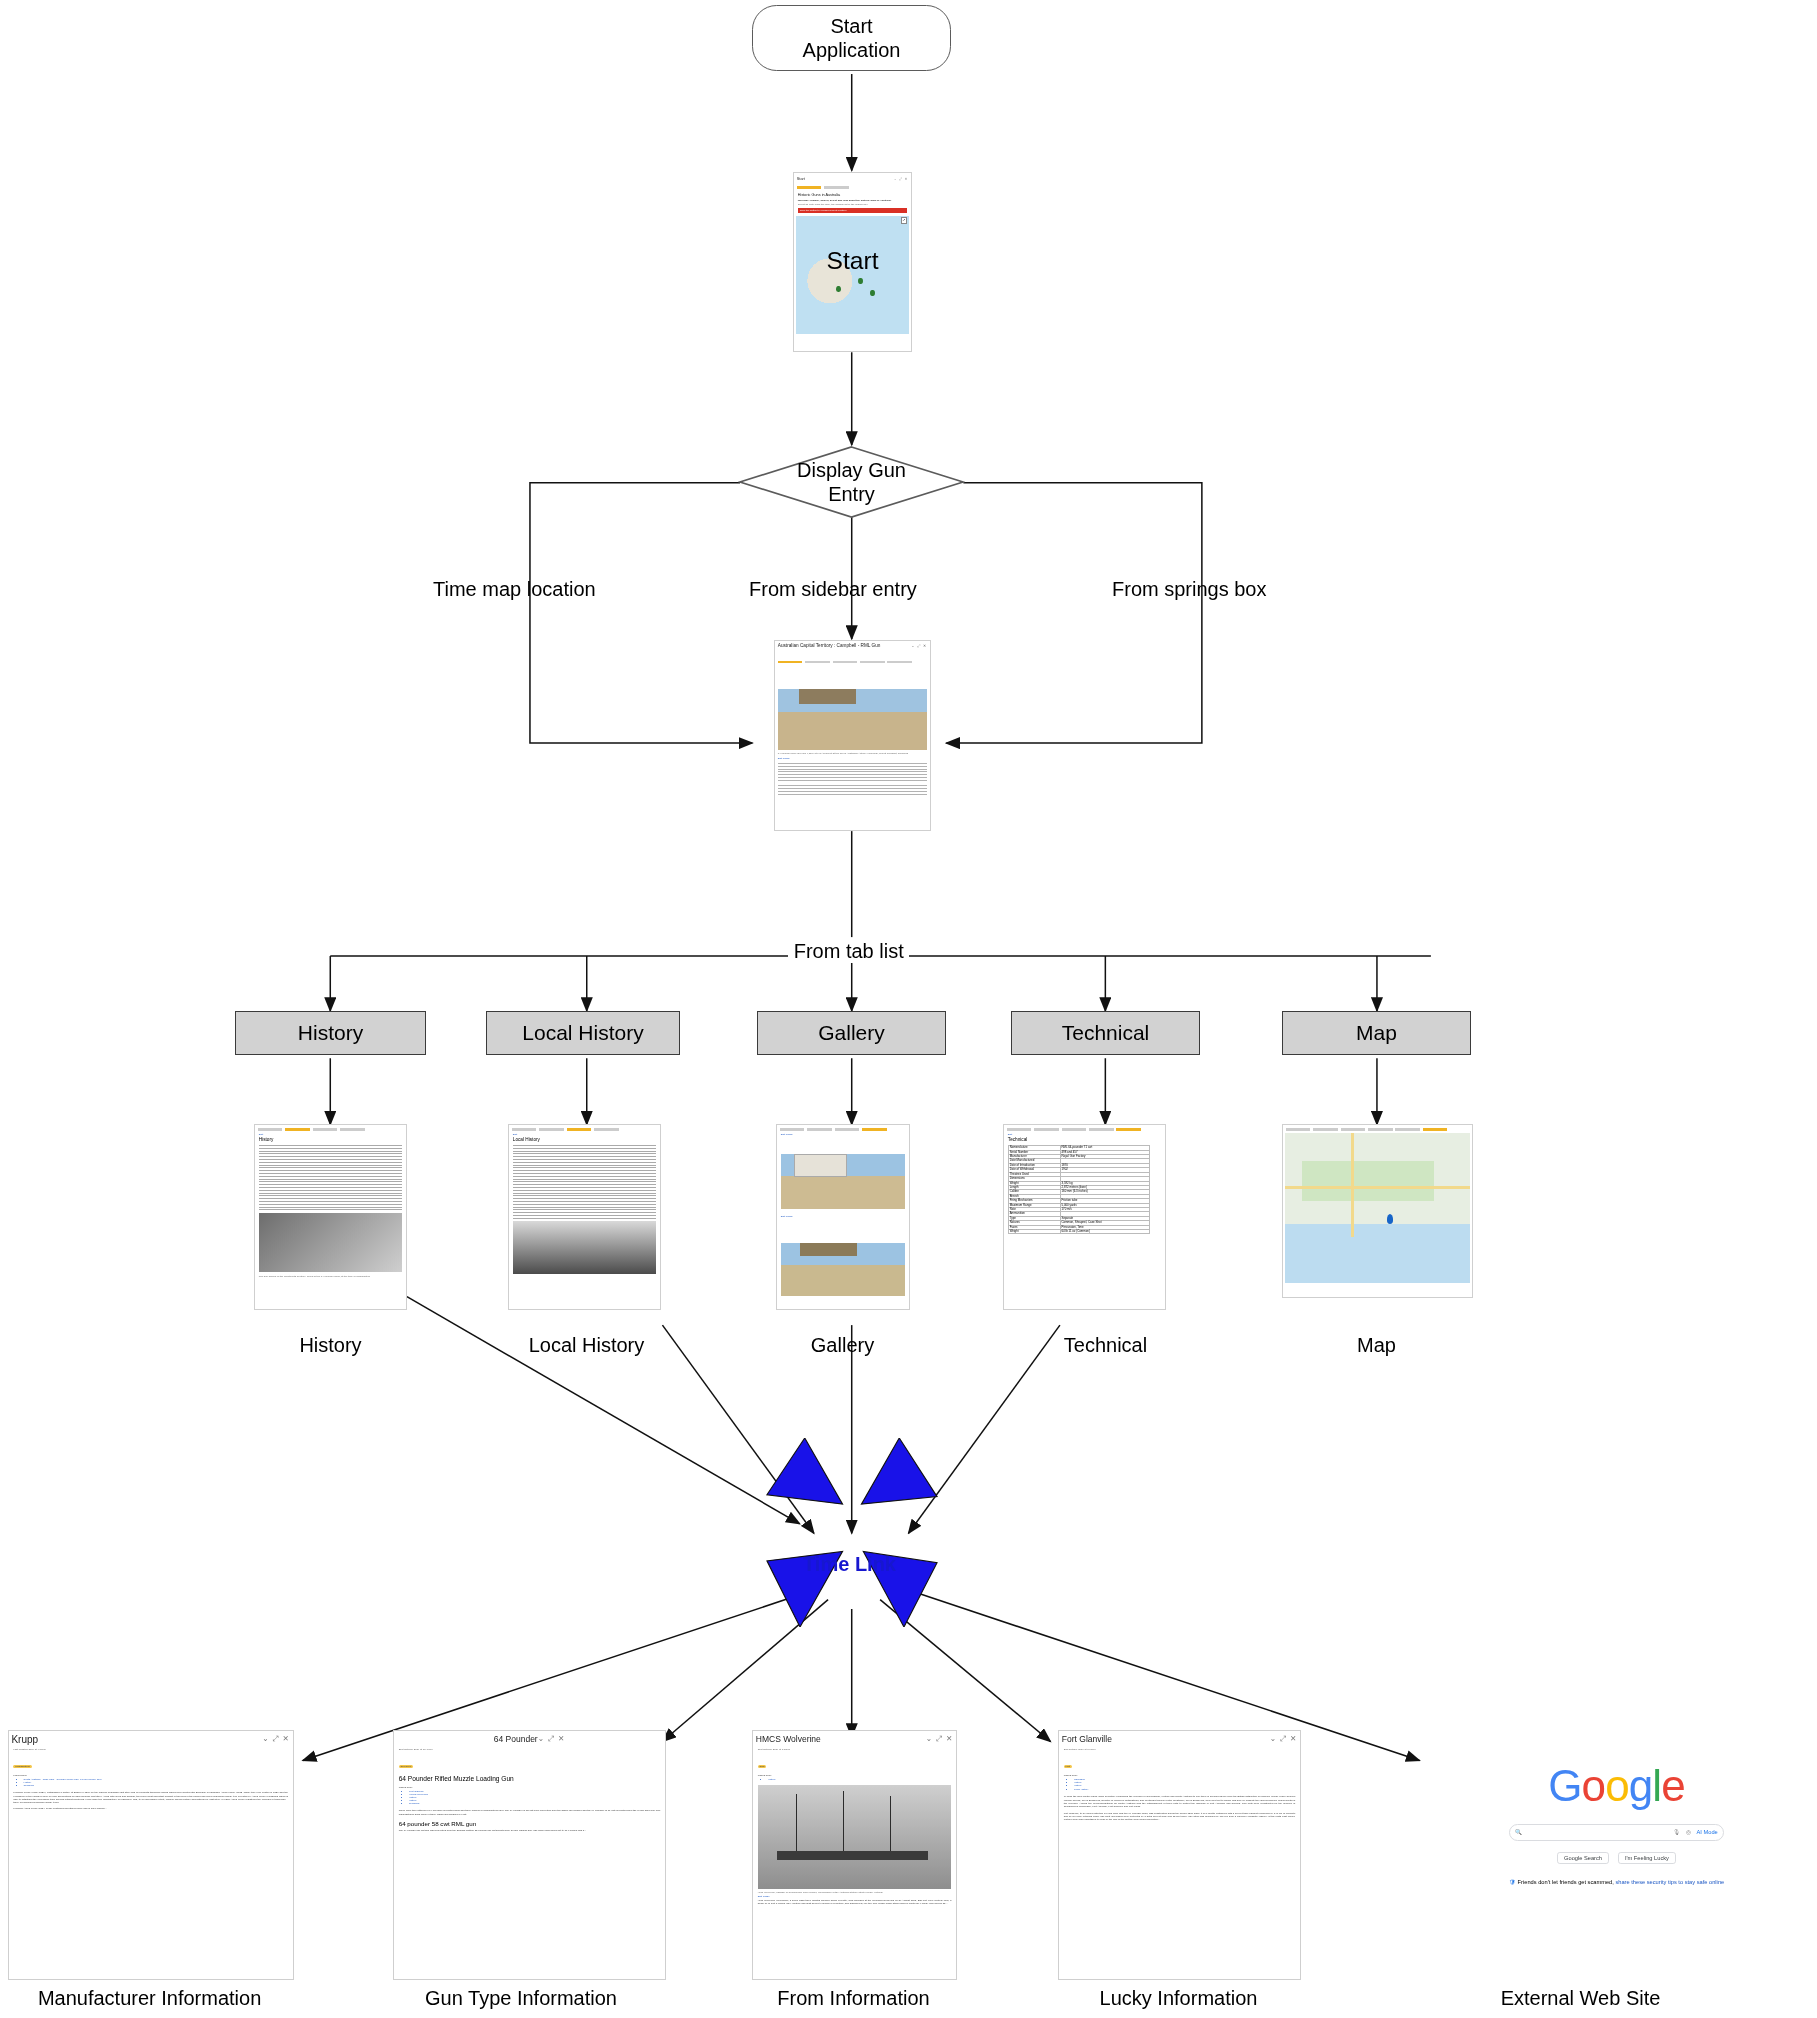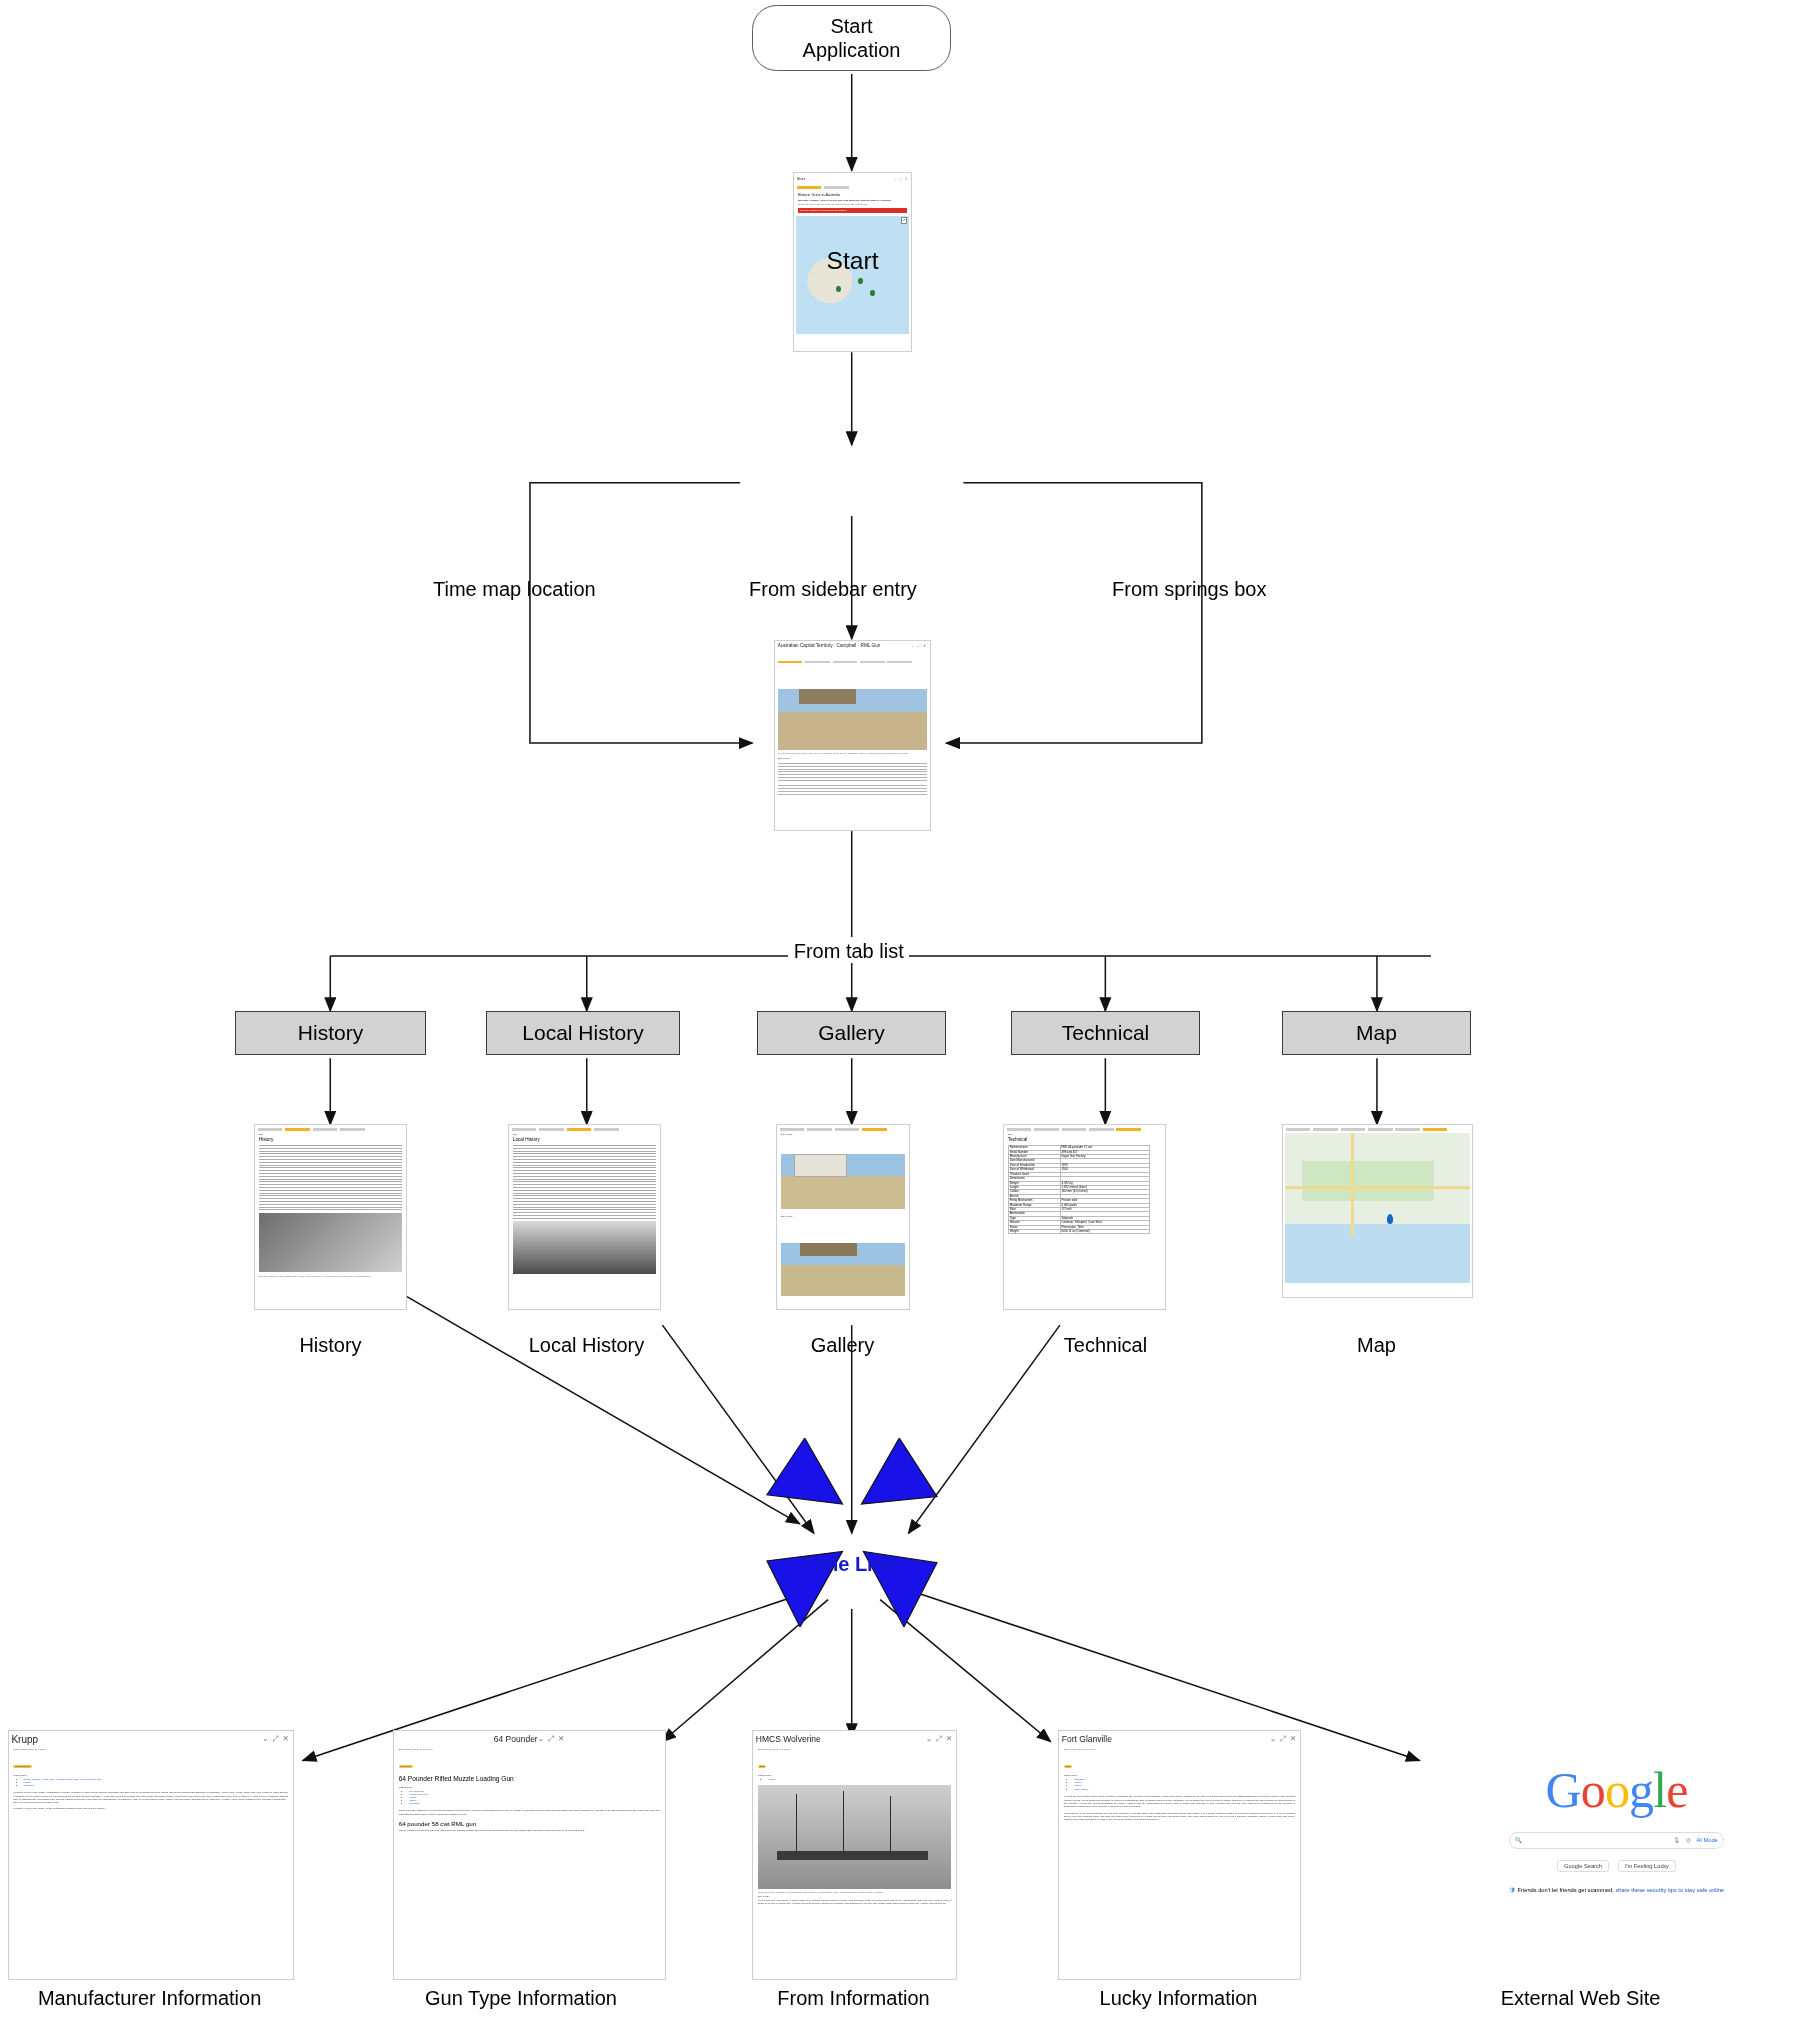--- a/index.html
+++ b/index.html
@@ -38,21 +38,21 @@
   .shot .blue{color:#1a56c4;}
   .shot .red{background:#d93025;color:#fff;}
   .shot .pill{display:inline-block;background:#f3c64a;border-radius:1.9px;padding:0 1.9px;}
   .shot .img{background:#9fb6c9;}
   .lineblock{background:repeating-linear-gradient(to bottom,#555 0 0.9px,transparent 0.9px 2.8px);}
   .mapmock{background:
      radial-gradient(circle at 30% 55%,#e8e4d8 0 22%,transparent 22%),
      linear-gradient(#bfe0f2,#bfe0f2);
   }
   .overlaylabel{position:absolute;z-index:6;font-size:24.6px;text-align:center;width:100%;}
-  .google-g{font-size:50px;letter-spacing:-0.9px;font-family:Liberation Serif, serif;}
+  .google-g{font-size:44px;letter-spacing:-0.9px;font-family:Liberation Sans, sans-serif;}
   .gsearch{border:0.9px solid #dadce0;border-radius:13.2px;height:15px;display:flex;align-items:center;
            padding:0 5.7px;font-size:5.7px;color:#777;justify-content:space-between;}
   .gbtn{border:0.9px solid #dadce0;border-radius:2.8px;font-size:5.7px;padding:1.9px 5.7px;color:#3c4043;background:#fff;}
 </style>
 </head>
 <body>
 
 <div id="canvas">
 
   <svg class="lines" viewBox="0 0 1920 2133">
@@ -109,20 +109,26 @@
       <polygon points="165,200 122,120 200,132"></polygon>
     </g>
   </svg>
   <div class="bluelink" style="left:803px;top:1553px;">Time Link</div>
 
   <div class="node terminator" style="left:752px;top:4.7px;width:199px;height:66px;">
     <span style="white-space:pre-line;">Start
 Application</span>
   </div>
 
+  <div class="diamond-wrap" style="left:738px;top:445px;width:227px;height:74px;">
+    <svg width="227" height="74" viewBox="0 0 240 78">
+        <polygon points="120,2 238,39 120,76 2,39" fill="#fff" stroke="#5b5b5b" stroke-width="1.8"></polygon>
+      </svg>
+    <div class="diamond-label" style="width:142px;">Display Gun Entry</div>
+  </div>
 
   <div class="edgelabel" style="left:433px;top:578px;">Time map location</div>
   <div class="edgelabel" style="left:749px;top:578px;">From sidebar entry</div>
   <div class="edgelabel" style="left:1112px;top:578px;">From springs  box</div>
   <div class="edgelabel" style="left:788px;top:940px;background:#fff;padding:0 5.7px;">From tab list</div>
 
   <div class="node tabbox" style="left:235px;top:1011px;width:191px;height:44px;">
     <span>History</span>
     </div>
   <div class="node tabbox" style="left:486px;top:1011px;width:194px;height:44px;">

